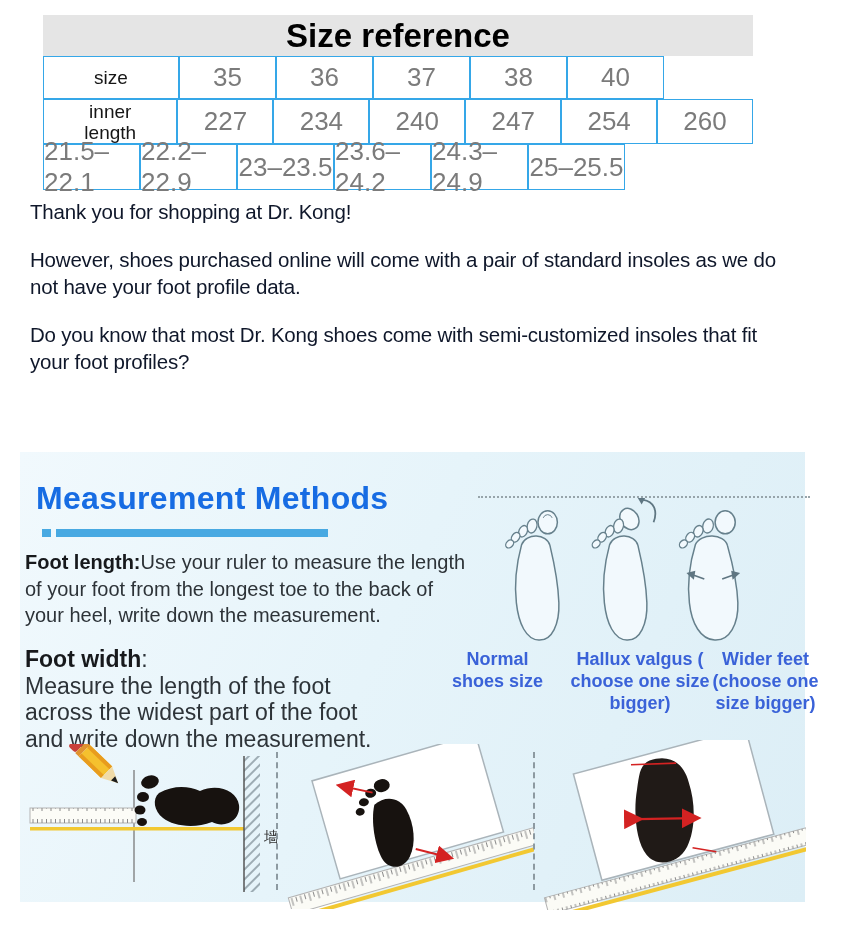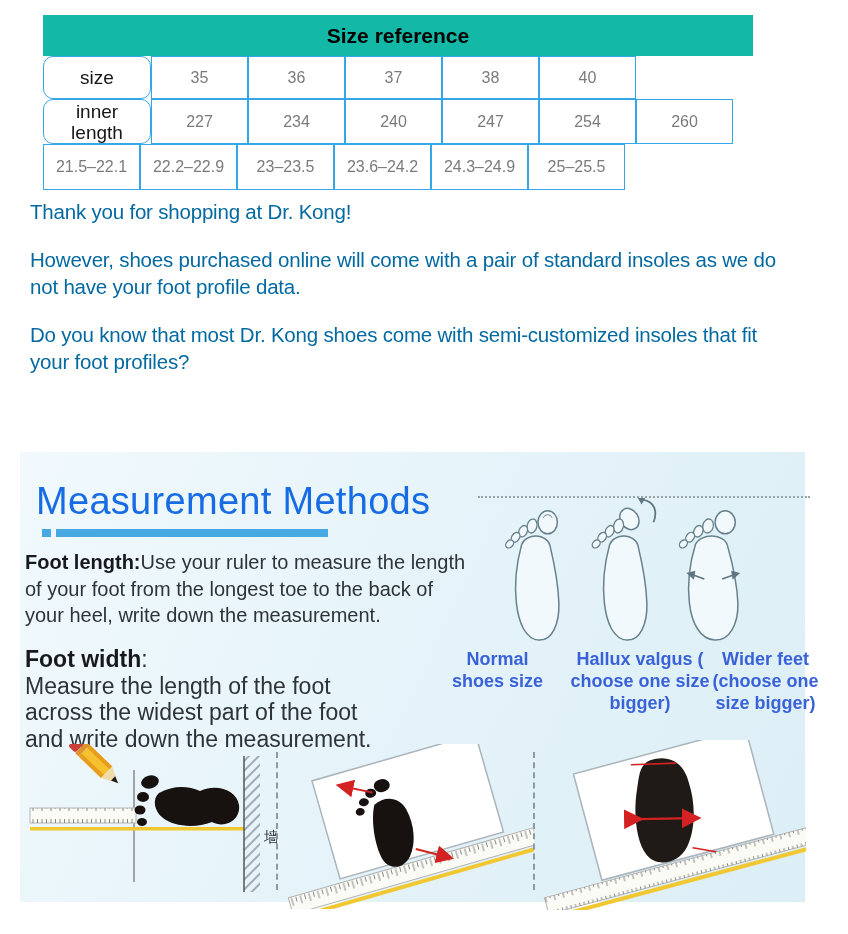--- a/index.html
+++ b/index.html
@@ -3,47 +3,47 @@
 <meta charset="utf-8">
 <style>
   html,body{margin:0;padding:0;}
   body{
     width:848px;height:934px;background:#ffffff;position:relative;
     font-family:"Liberation Sans", sans-serif;color:#151515;overflow:hidden;
   }
   
   .size-table{position:absolute;left:43px;top:15px;width:710px;}
   .t-title{
-    box-sizing:border-box;width:710px;height:41px;background:#14b8a6;
-    color:#000;font-weight:bold;font-size:21px;text-align:center;line-height:41px;
+    box-sizing:border-box;width:710px;height:41px;background:#e5e5e5;
+    color:#000;font-weight:bold;font-size:33px;text-align:center;line-height:41px;
     font-family:"Liberation Sans",sans-serif;
   }
   .t-row{display:flex;}
   .t-cell{
     box-sizing:border-box;border:1px solid #35a7e8;background:#fff;
     display:flex;align-items:center;justify-content:center;
-    color:#7b7b7b;font-size:16px;
+    color:#7b7b7b;font-size:26px;
   }
   .t-cell.rh{color:#161616;font-size:19px;line-height:21px;text-align:center;}
   .rh span{display:inline-block;max-width:66px;}
-  .w-head{width:108px;border-radius:10px;}
+  .w-head{width:136px;}
   .w-val{width:97px;}
   .h-r1{height:43px;}
   .h-r2{height:45px;}
   .h-r3{height:46px;}
   
-  .intro{position:absolute;left:30px;top:198px;width:750px;font-size:20.5px;line-height:27px;letter-spacing:-0.2px;color:#0369a1;}
+  .intro{position:absolute;left:30px;top:198px;width:750px;font-size:20.5px;line-height:27px;letter-spacing:-0.2px;color:#0f172a;}
   .intro p{margin:0 0 21px 0;}
   
   .panel{
     position:absolute;left:20px;top:452px;width:785px;height:450px;
     background:linear-gradient(115deg,#f1f9fd 0%,#e6f4fa 45%,#dcEEf6 100%);
   }
   .mm-title{
-    position:absolute;left:16px;top:28px;font-size:38px;font-weight:normal;
+    position:absolute;left:16px;top:28px;font-size:32px;font-weight:bold;
     color:#176ce3;letter-spacing:0.3px;
   }
   .mm-bar-sq{position:absolute;left:22px;top:77px;width:9px;height:8px;background:#48a9e2;}
   .mm-bar{position:absolute;left:36px;top:77px;width:272px;height:8px;background:#48a9e2;}
   .flen{position:absolute;left:5px;top:97px;width:452px;font-size:20px;line-height:26.5px;color:#2d3338;}
   .fwid{position:absolute;left:5px;top:194px;width:348px;font-size:23px;line-height:26.5px;color:#2d3338;}
   .flabel{font-weight:bold;color:#17191c;}
   .dotline{position:absolute;left:458px;top:44px;width:332px;height:0;border-top:2px dotted #97a4aa;}
   .foot-svg{position:absolute;top:46px;}
   .f1{left:477px;} .f2{left:565px;} .f3{left:653px;}

